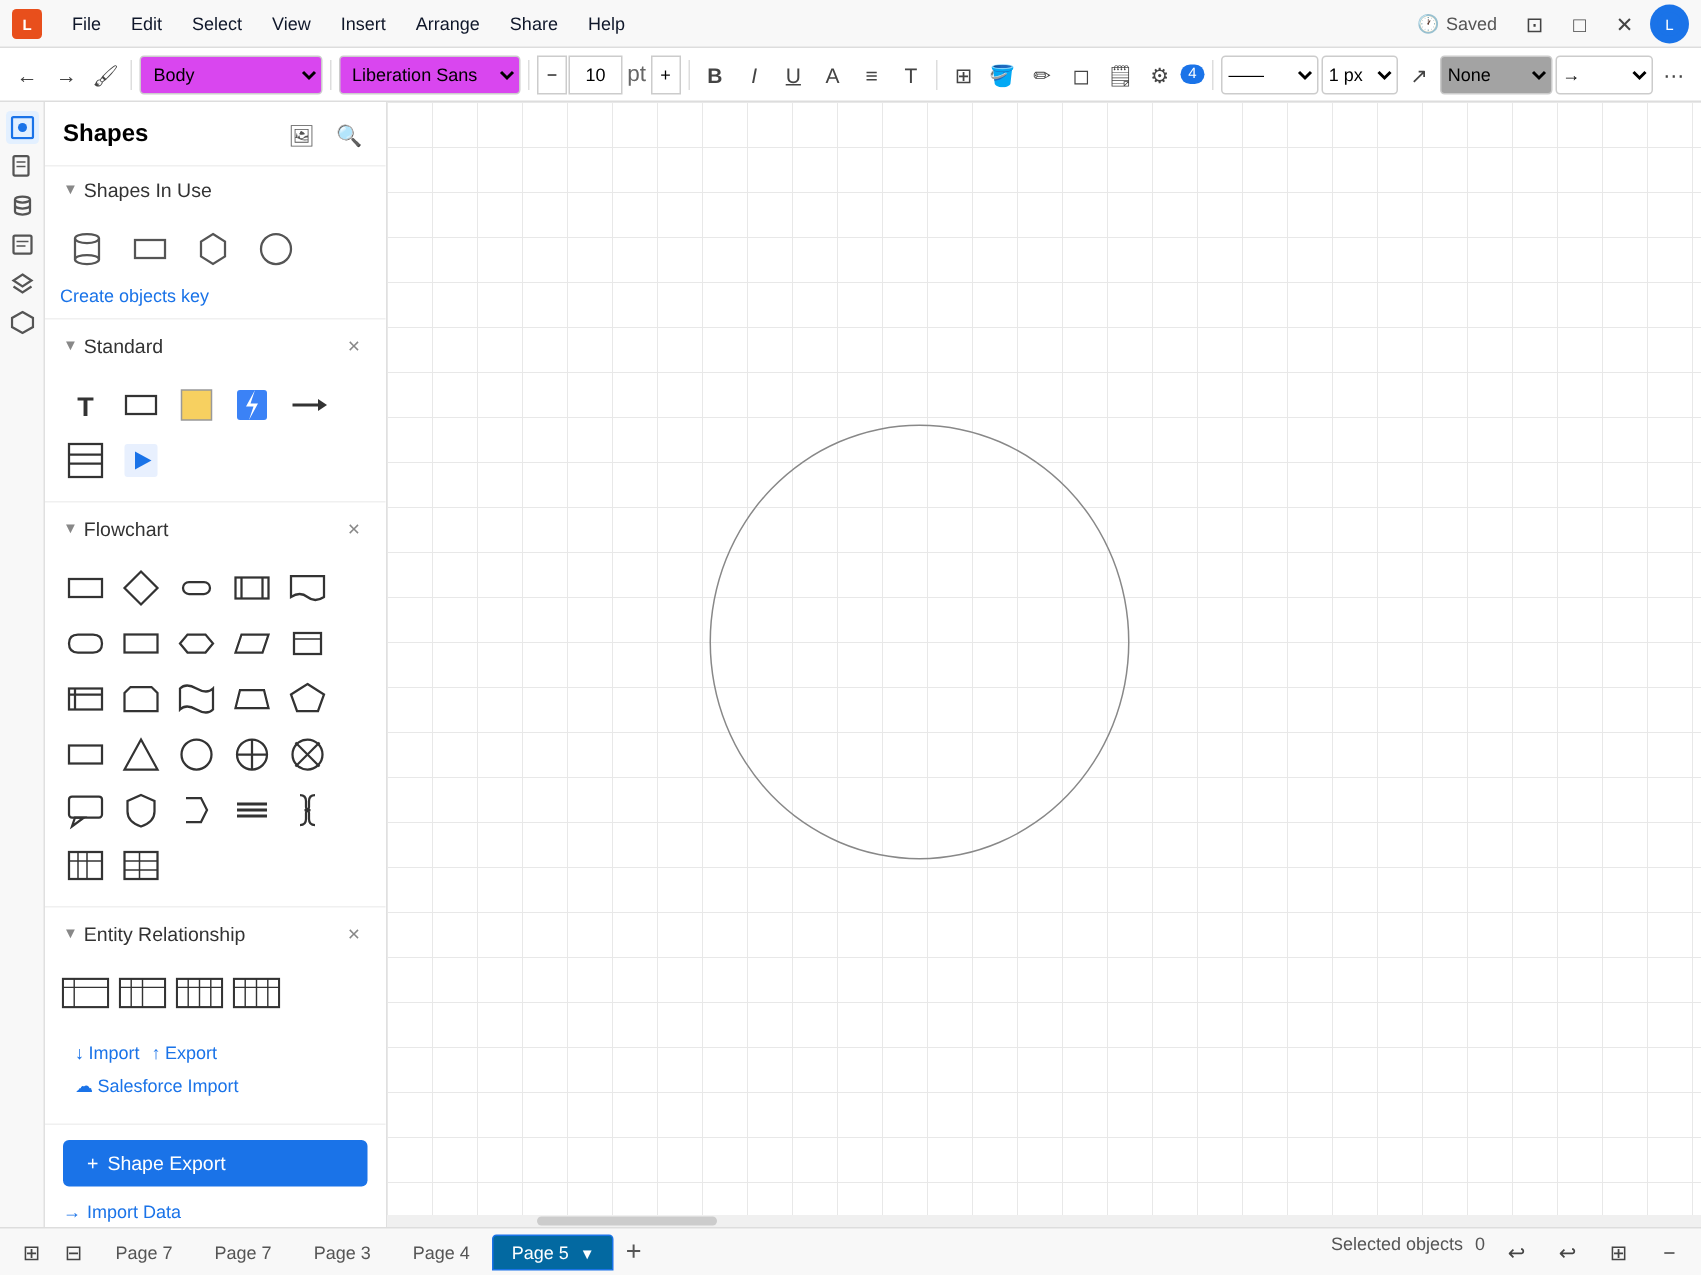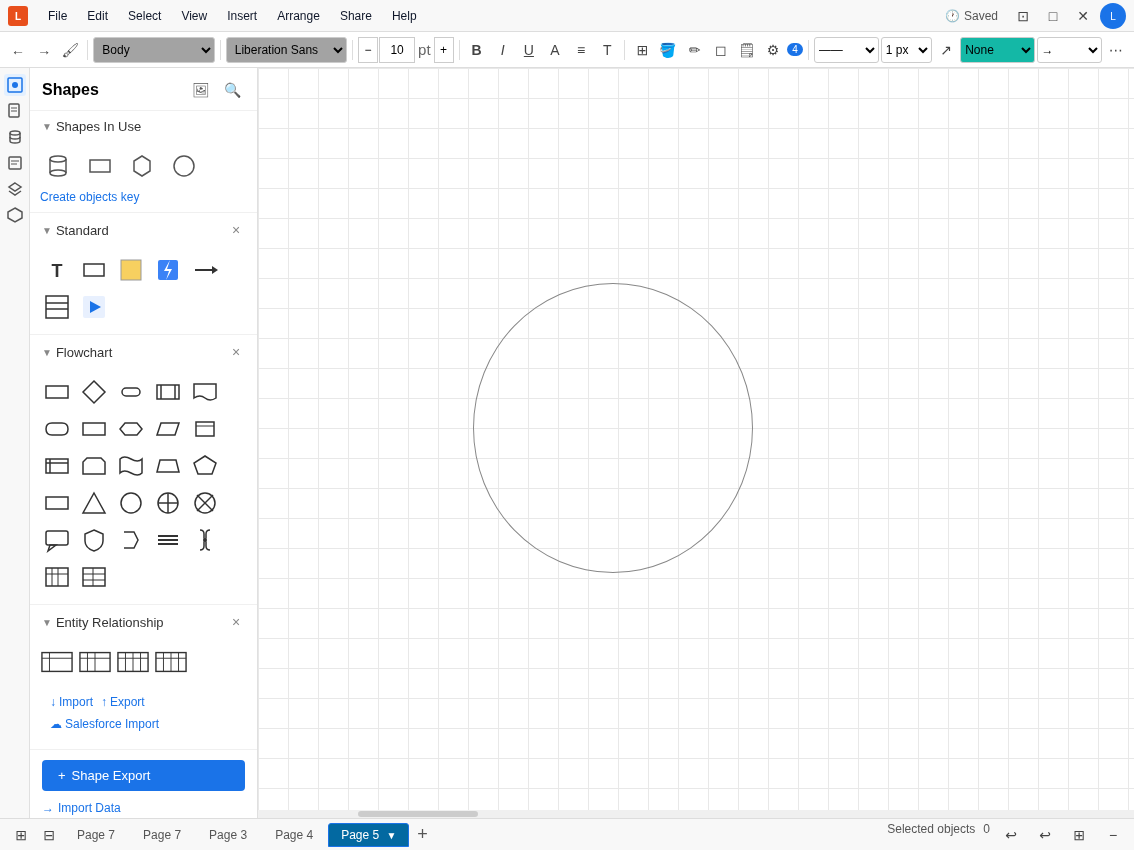--- a/index.html
+++ b/index.html
@@ -23,28 +23,28 @@
       display: flex; align-items: center; height: 36px; background: #fff;
       border-bottom: 1px solid #ddd; padding: 0 6px; gap: 2px;
     }
     .toolbar-btn {
       width: 26px; height: 26px; display: flex; align-items: center; justify-content: center;
       border: none; background: transparent; cursor: pointer; border-radius: 3px; font-size: 14px; color: #444;
     }
     .toolbar-separator { width: 1px; height: 20px; background: #ddd; margin: 0 3px; }
     .font-family-select {
       width: 130px; height: 26px; border: 1px solid #ccc; border-radius: 3px;
-      font-size: 12px; padding: 0 4px; background: #a3a3a3; cursor: pointer;
+      font-size: 12px; padding: 0 4px; background: #d946ef; cursor: pointer;
     }
     .font-size-area {
       display: flex; align-items: center; gap: 1px;
     }
     .font-size-btn { width: 20px; height: 26px; border: 1px solid #ccc; background: #fff; cursor: pointer; font-size: 12px; }
     .font-size-input { width: 36px; height: 26px; border: 1px solid #ccc; text-align: center; font-size: 12px; }
-    .style-select { width: 80px; height: 26px; border: 1px solid #ccc; border-radius: 3px; font-size: 12px; background: #14b8a6; }
+    .style-select { width: 80px; height: 26px; border: 1px solid #ccc; border-radius: 3px; font-size: 12px; background: #a3a3a3; }
     .line-select { width: 70px; height: 26px; border: 1px solid #ccc; border-radius: 3px; font-size: 12px; background: #fff; }
     .px-select { width: 55px; height: 26px; border: 1px solid #ccc; border-radius: 3px; font-size: 12px; background: #fff; }
     .badge { background: #1a73e8; color: white; border-radius: 10px; padding: 1px 5px; font-size: 10px; }
 
     
     .main-area { display: flex; flex: 1; overflow: hidden; }
 
     
     .sidebar {
       width: 228px; min-width: 228px; background: #fff; border-right: 1px solid #e0e0e0;

